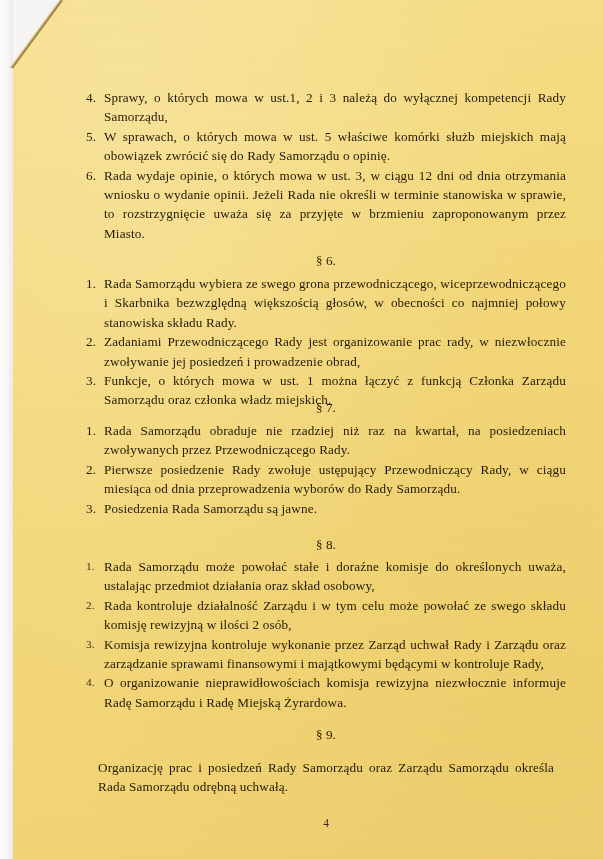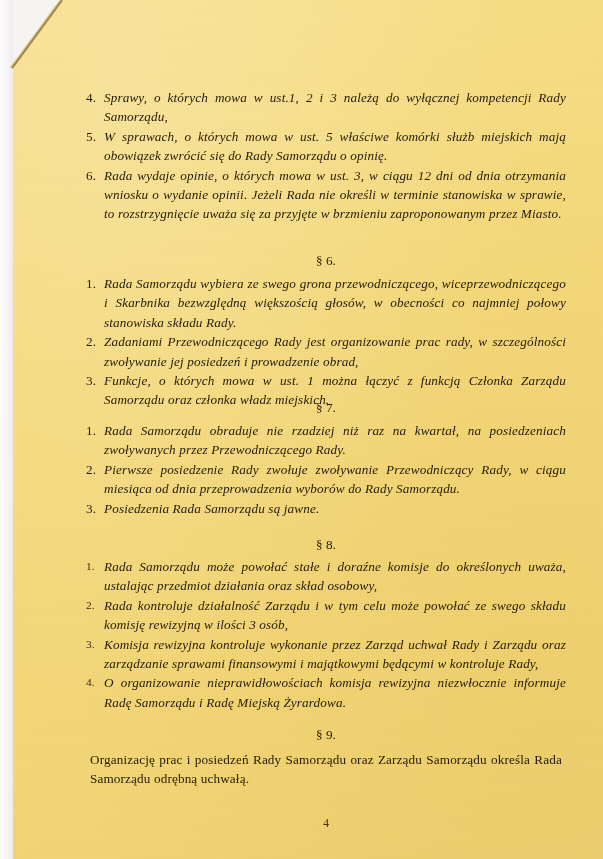--- a/index.html
+++ b/index.html
@@ -81,21 +81,21 @@
     position: absolute;
     left: 86px;
     width: 480px;
   }
 
   .para {
     font-size: 13.2px;
     line-height: 19.4px;
     text-align: justify;
     color: #241a08;
-    margin: 4px;
+    margin: 12px;
     letter-spacing: 0.01em;
   }
 
   
   .item {
     position: relative;
     padding-left: 18px;
     margin: 0;
   }
 
@@ -111,21 +111,20 @@
 
   .item.small-marker .marker {
     font-size: 11.4px;
     color: #3a2d14;
   }
 
   .item .body {
     display: block;
     text-align: justify;
     text-justify: inter-word;
-    font-style: italic;
   }
 
   .section-heading {
     position: absolute;
     width: 480px;
     left: 86px;
     text-align: center;
     font-size: 13.2px;
     line-height: 16px;
     color: #241a08;
@@ -190,55 +189,55 @@
 
     <div class="section-heading" style="top:253px;">§ 6.</div>
 
     <div class="block" style="top:274px;">
       <div class="para item">
         <span class="marker">1.</span>
         <span class="body">Rada Samorządu wybiera ze swego grona przewodniczącego, wiceprzewodniczącego i Skarbnika bezwzględną większością głosów, w obecności co najmniej połowy stanowiska składu Rady.</span>
       </div>
       <div class="para item">
         <span class="marker">2.</span>
-        <span class="body">Zadaniami Przewodniczącego Rady jest organizowanie prac rady, w szczególności zwoływanie jej posiedzeń i prowadzenie obrad,</span>
+        <span class="body">Zadaniami Przewodniczącego Rady jest organizowanie prac rady, w niezwłocznie zwoływanie jej posiedzeń i prowadzenie obrad,</span>
       </div>
       <div class="para item">
         <span class="marker">3.</span>
         <span class="body">Funkcje, o których mowa w ust. 1 można łączyć z funkcją Członka Zarządu Samorządu oraz członka władz miejskich.</span>
       </div>
     </div>
 
     <div class="section-heading" style="top:400px;">§ 7.</div>
 
     <div class="block" style="top:421px;">
       <div class="para item">
         <span class="marker">1.</span>
         <span class="body">Rada Samorządu obraduje nie rzadziej niż raz na kwartał, na posiedzeniach zwoływanych przez Przewodniczącego Rady.</span>
       </div>
       <div class="para item">
         <span class="marker">2.</span>
-        <span class="body">Pierwsze posiedzenie Rady zwołuje zwoływanie Przewodniczący Rady, w ciągu miesiąca od dnia przeprowadzenia wyborów do Rady Samorządu.</span>
+        <span class="body">Pierwsze posiedzenie Rady zwołuje ustępujący Przewodniczący Rady, w ciągu miesiąca od dnia przeprowadzenia wyborów do Rady Samorządu.</span>
       </div>
       <div class="para item">
         <span class="marker">3.</span>
         <span class="body">Posiedzenia Rada Samorządu są jawne.</span>
       </div>
     </div>
 
     <div class="section-heading" style="top:537px;">§ 8.</div>
 
     <div class="block" style="top:557px;">
       <div class="para item small-marker">
         <span class="marker">1.</span>
         <span class="body">Rada Samorządu może powołać stałe i doraźne komisje do określonych uważa, ustalając przedmiot działania oraz skład osobowy,</span>
       </div>
       <div class="para item small-marker">
         <span class="marker">2.</span>
-        <span class="body">Rada kontroluje działalność Zarządu i w tym celu może powołać ze swego składu komisję rewizyjną w ilości 3 osób,</span>
+        <span class="body">Rada kontroluje działalność Zarządu i w tym celu może powołać ze swego składu komisję rewizyjną w ilości 2 osób,</span>
       </div>
       <div class="para item small-marker">
         <span class="marker">3.</span>
         <span class="body">Komisja rewizyjna kontroluje wykonanie przez Zarząd uchwał Rady i Zarządu oraz zarządzanie sprawami finansowymi i majątkowymi będącymi w kontroluje Rady,</span>
       </div>
       <div class="para item small-marker">
         <span class="marker">4.</span>
         <span class="body">O organizowanie nieprawidłowościach komisja rewizyjna niezwłocznie informuje Radę Samorządu i Radę Miejską Żyrardowa.</span>
       </div>
     </div>

